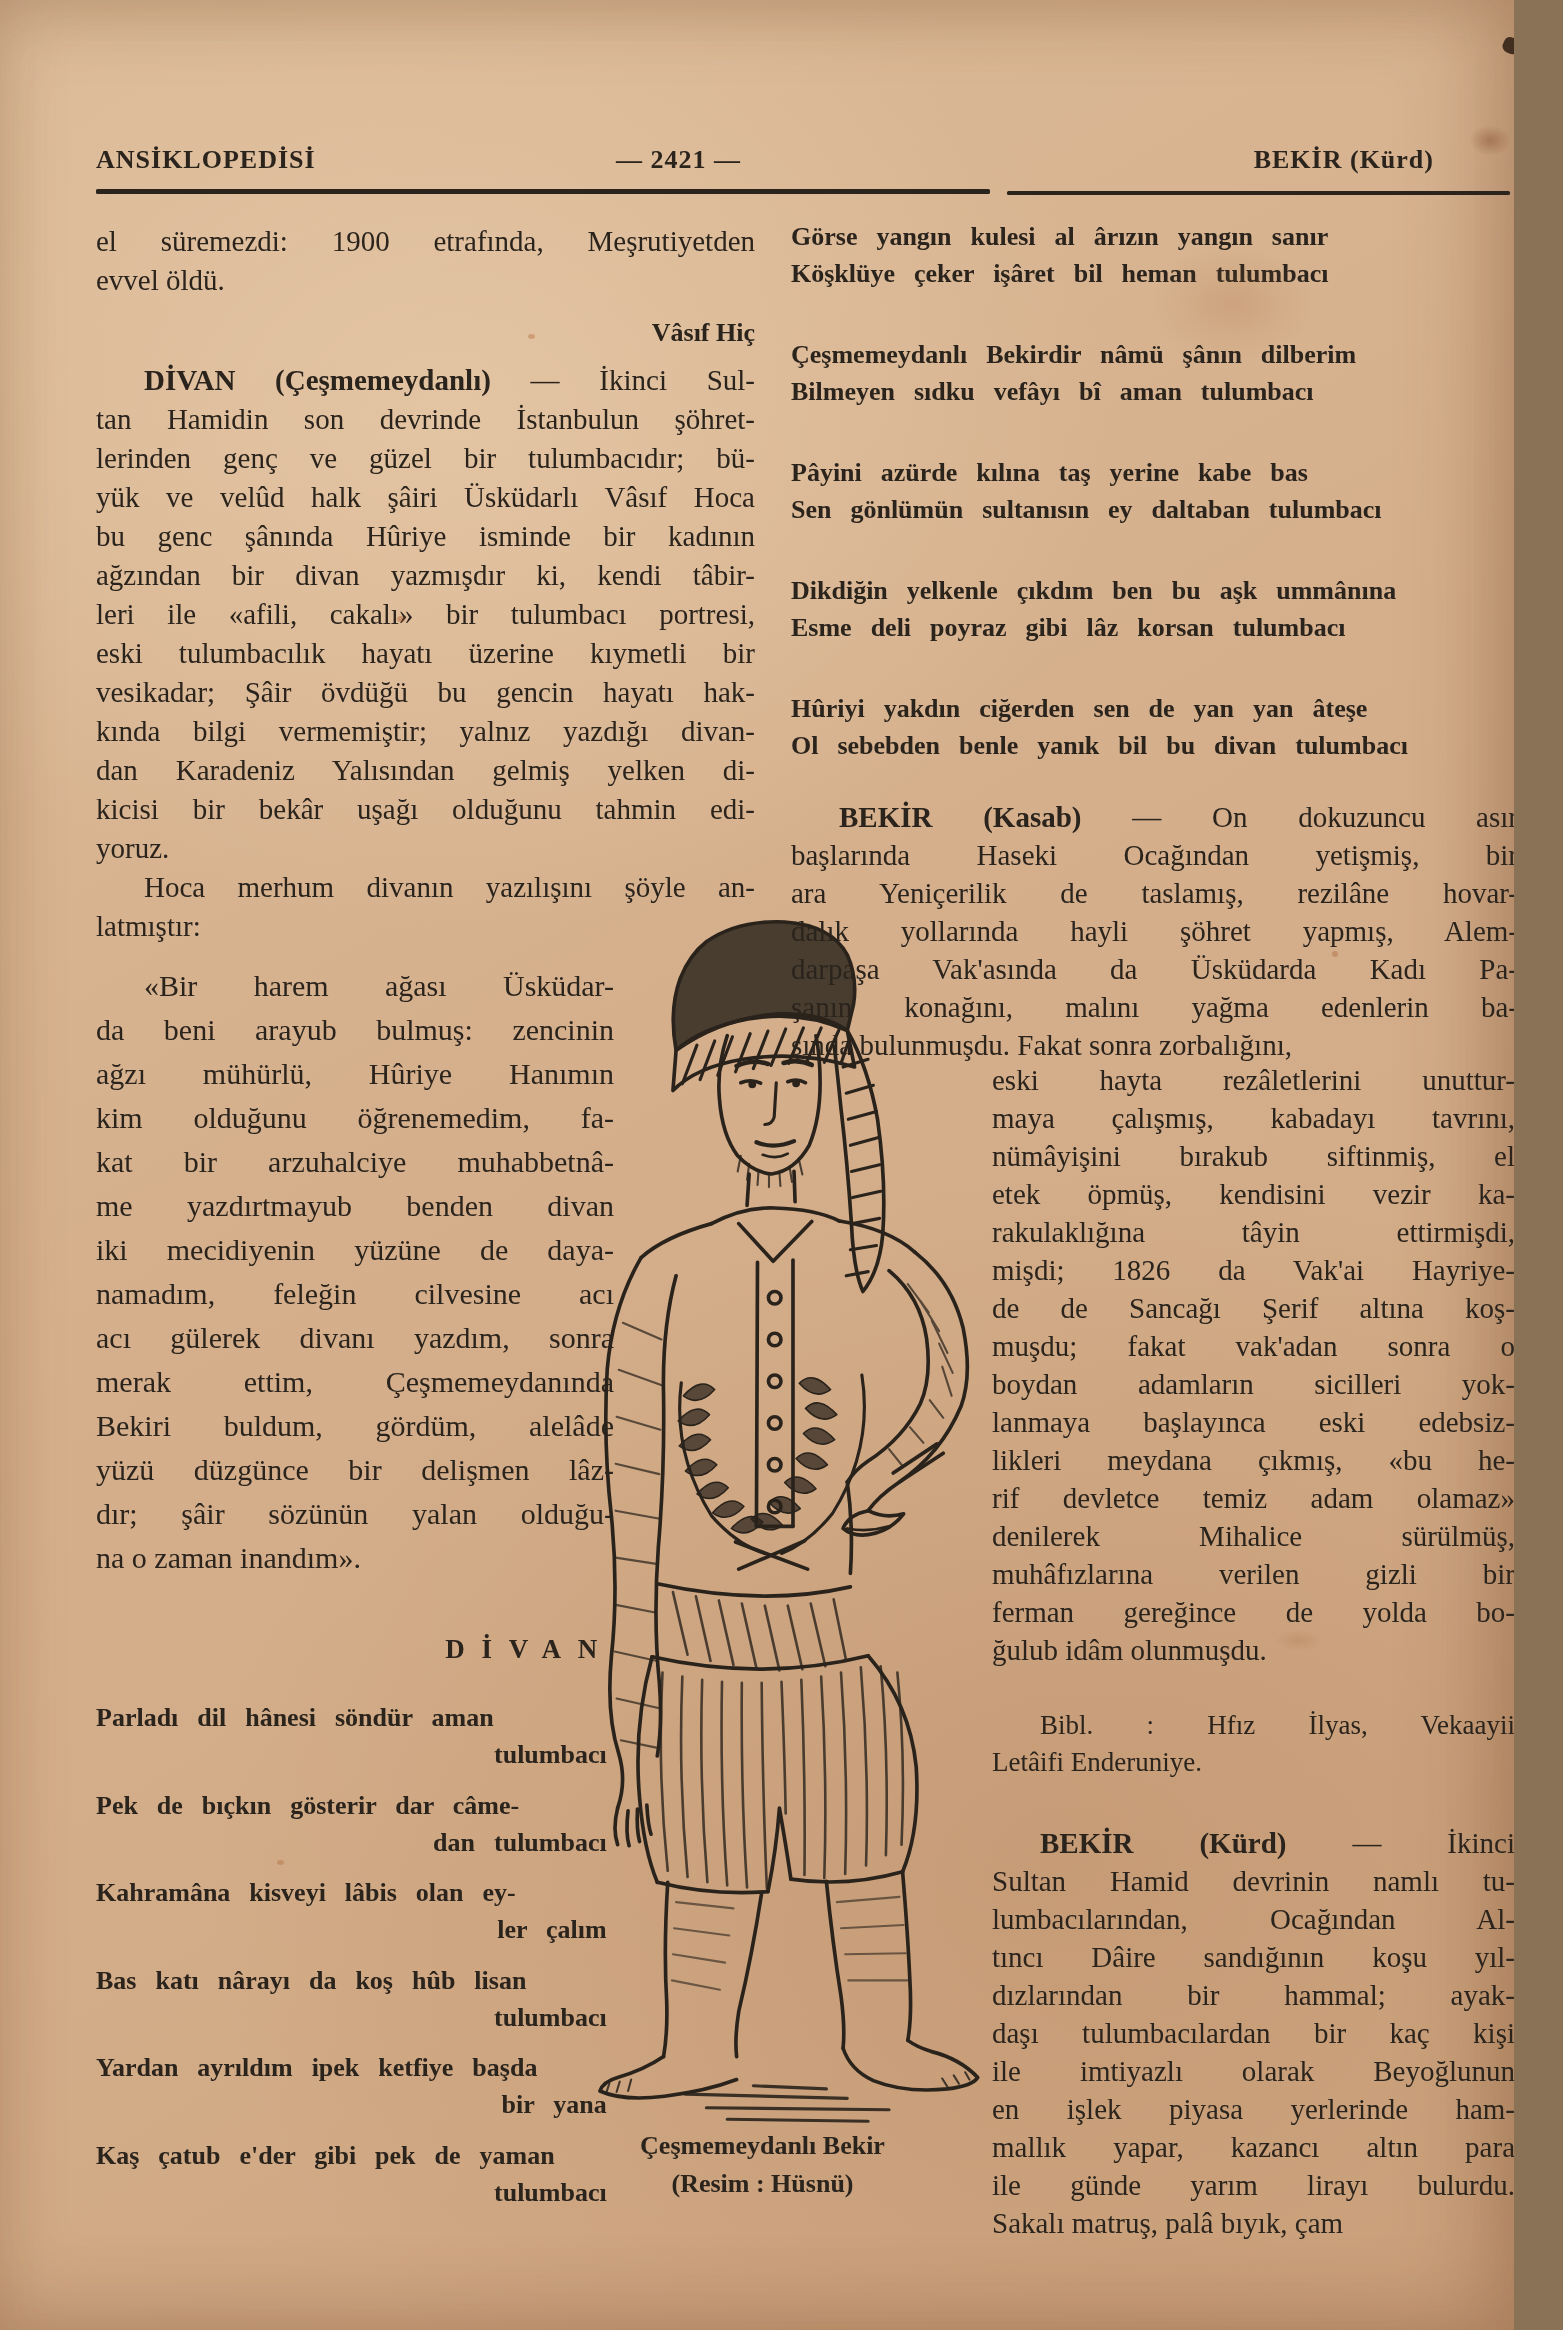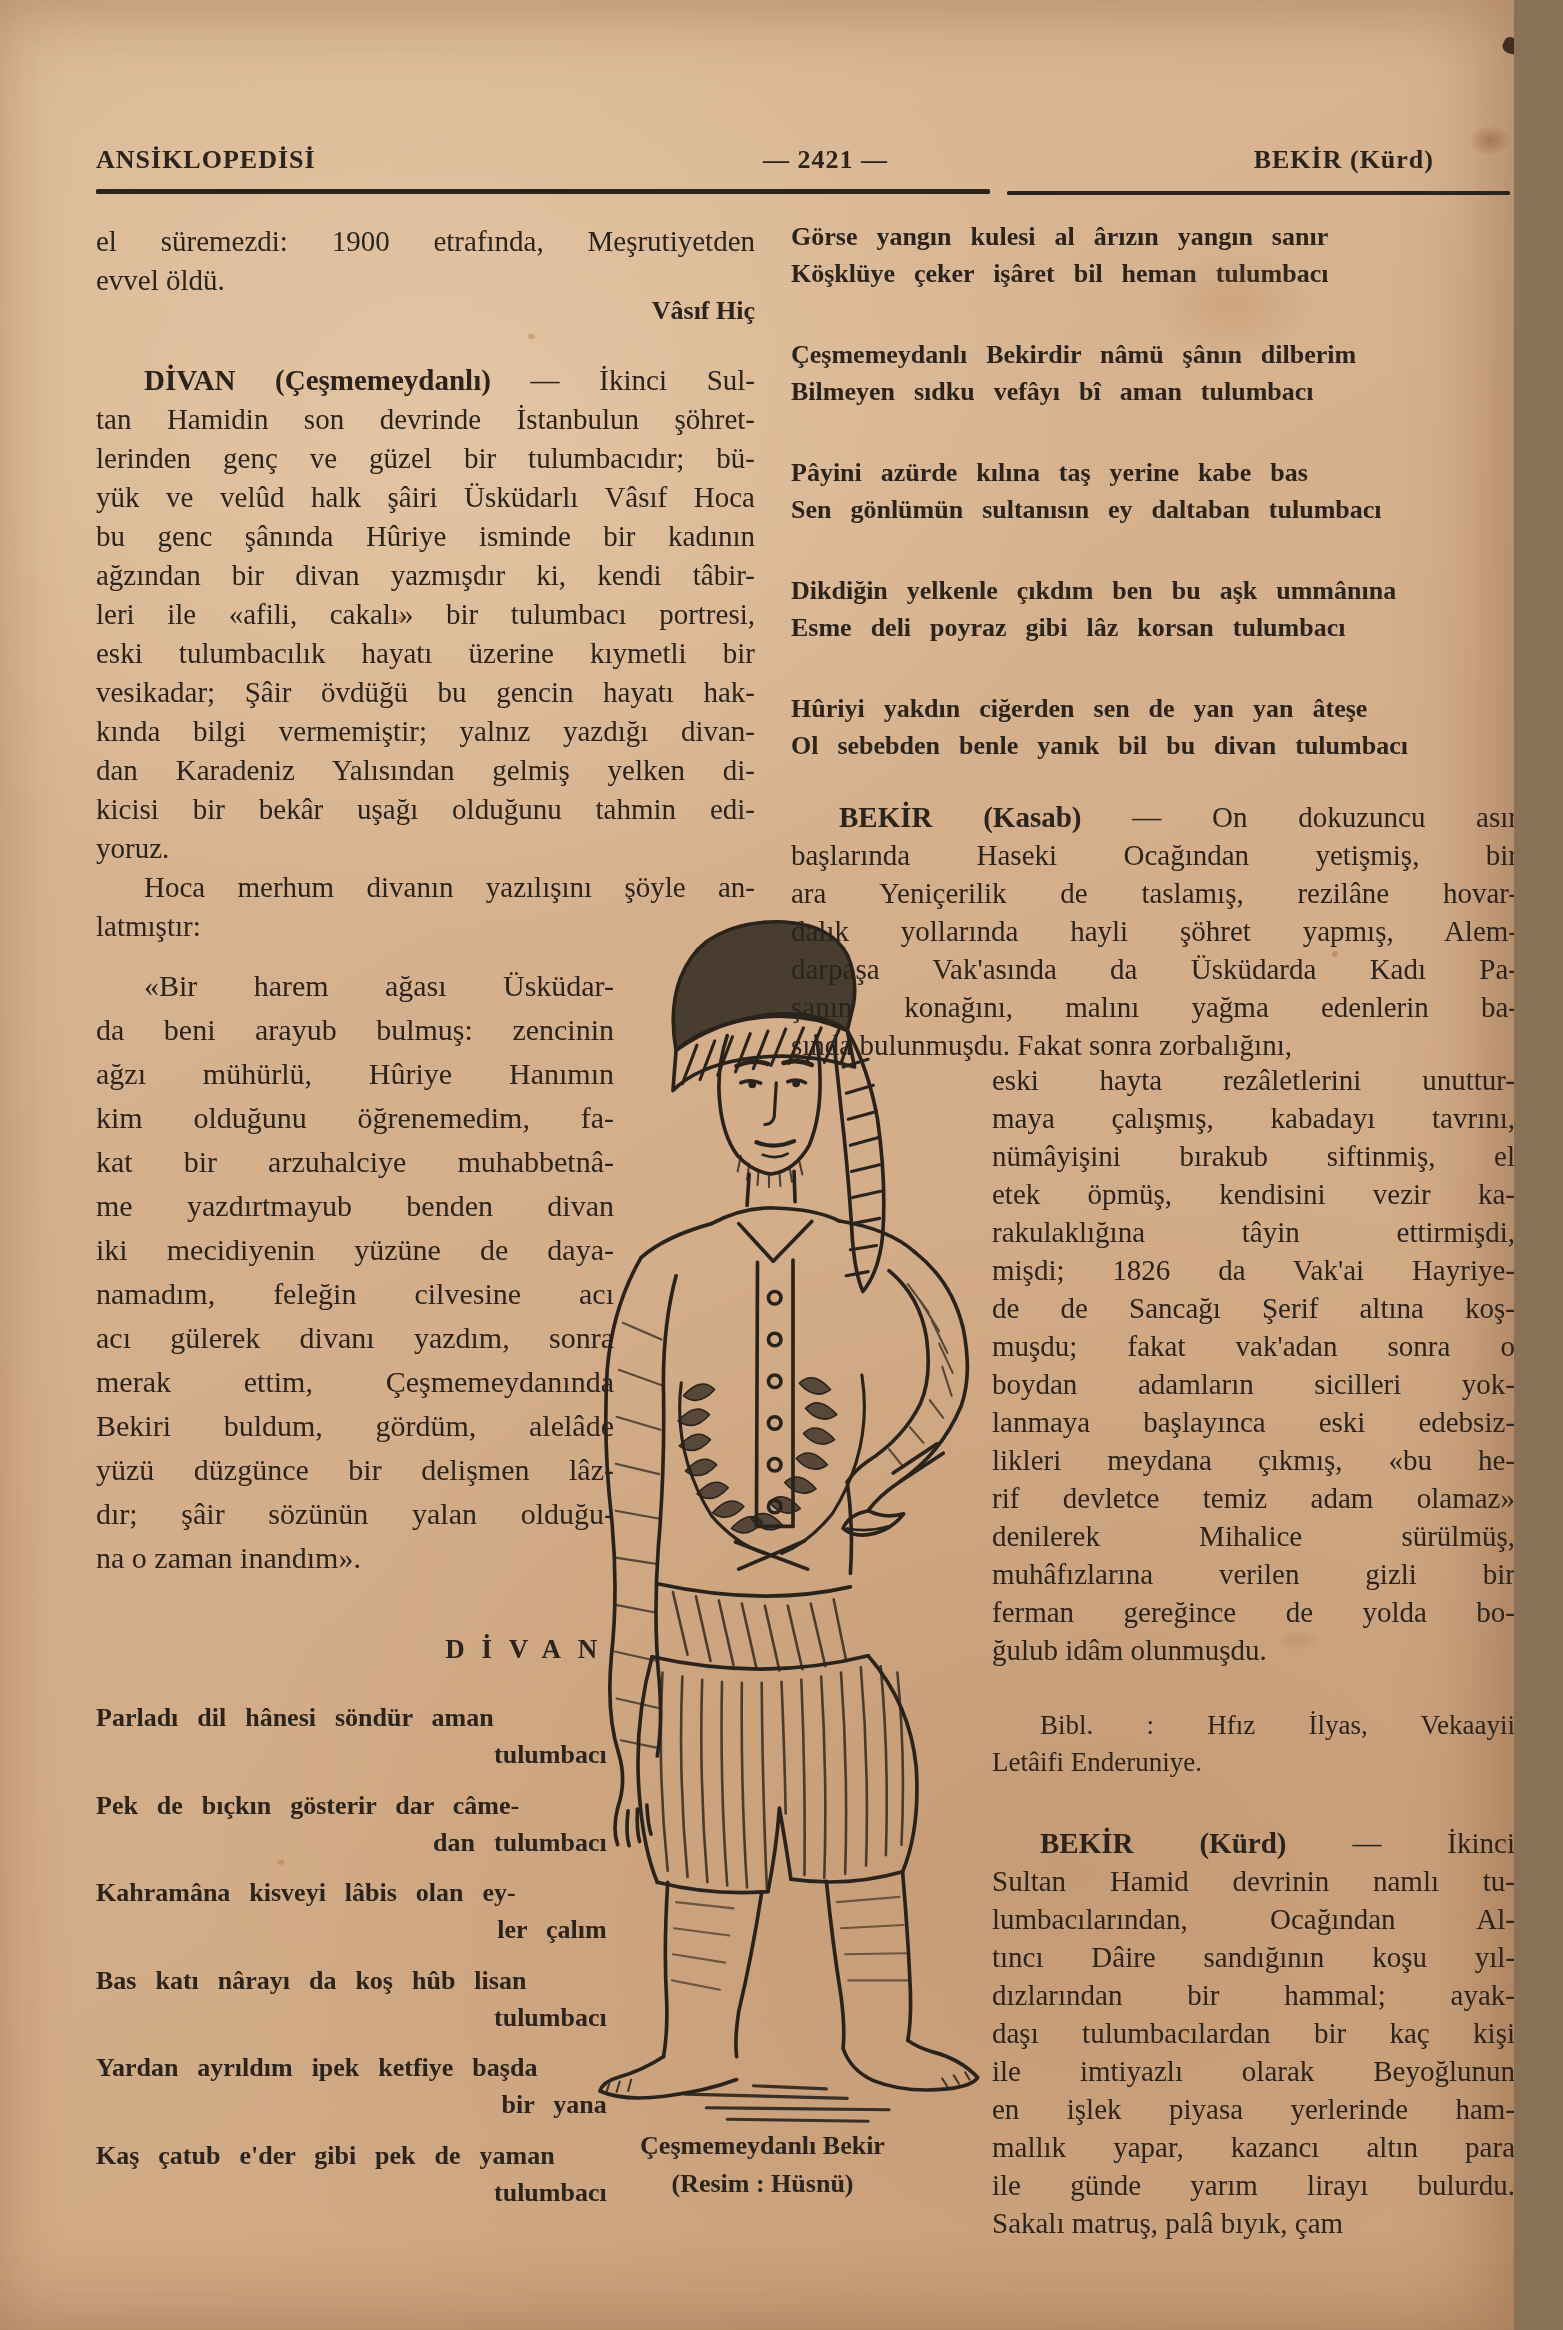--- a/index.html
+++ b/index.html
@@ -30,32 +30,32 @@
   .lh84 .ln{line-height:44px;}
   .quoteblock{font-size:30px;}
   .biblblock{font-size:27px;}
   
   .verse{font-weight:bold;font-size:26px;}
   .verse .vl{line-height:37px;word-spacing:.48em;}
   .verse .l2.right{text-align:right;padding-right:7.3px;}
   #lverses .pair{margin-bottom:13.6px;}
   #rcouplets .pair{margin-bottom:44px;}
   
-  #sig{font-weight:bold;font-size:26px;text-align:right;padding-right:69px;}
+  #sig{font-weight:bold;font-size:26px;text-align:right;padding-right:69px;margin-top:22px;}
   #divan{font-weight:bold;font-size:27px;text-align:right;letter-spacing:.62em;text-indent:.62em;}
   #caption{font-weight:bold;font-size:26px;text-align:center;line-height:38px;}
   .stain{position:absolute;border-radius:50%;pointer-events:none;}
 </style>
 </head>
 <body>
 
 <div id="page">
 
   <div class="abs hdr" style="left:96px;top:145px;">ANSİKLOPEDİSİ</div>
-  <div class="abs hdr" style="left:616px;top:145px;width:272px;text-align:right;">— 2421 —</div>
+  <div class="abs hdr" style="left:616px;top:145px;width:272px;text-align:left;">— 2421 —</div>
   <div class="abs hdr" style="left:1149px;top:145px;width:285px;text-align:right;">BEKİR (Kürd)</div>
   <div id="rule-l" class="abs" style="left:96px;top:189px;width:894px;height:4.7px;"></div>
   <div id="rule-r" class="abs" style="left:1007px;top:191px;width:503px;height:3.7px;"></div>
 
   <div id="intro" class="abs tblock lh75" style="left:96px;top:222px;width:659px;">
       <div class="ln">el süremezdi: 1900 etrafında, Meşrutiyetden</div>
       <div class="ln last">evvel öldü.</div>
     </div>
 
   <div id="sig" class="abs" style="left:96px;top:296px;width:659px;">Vâsıf Hiç</div>

